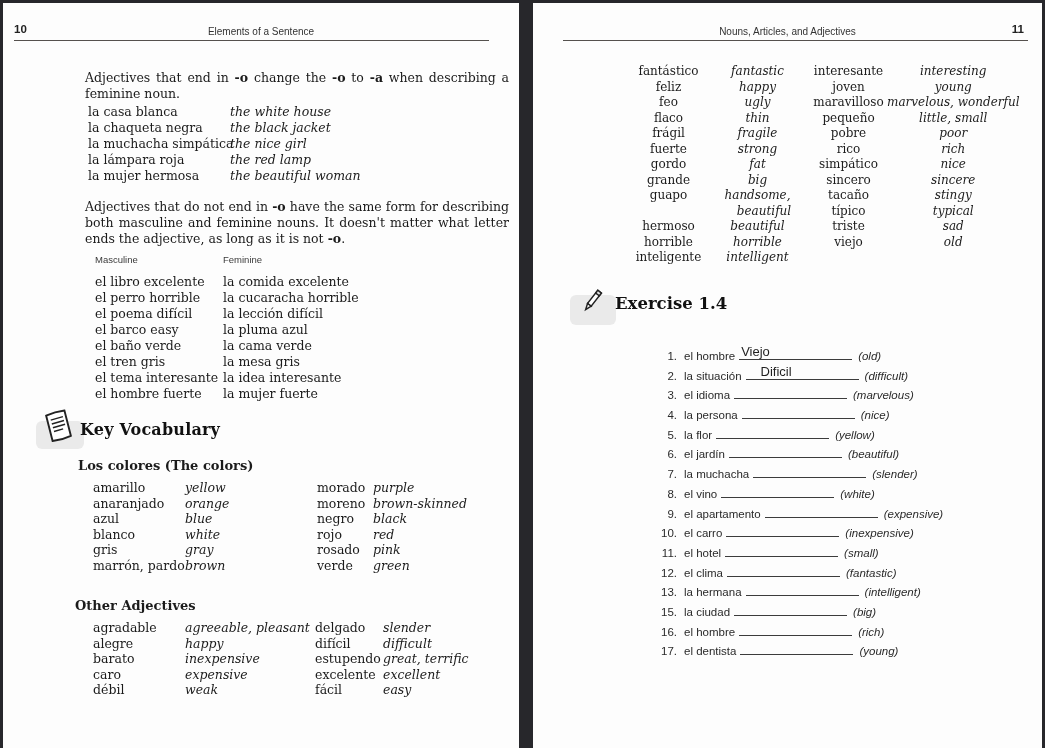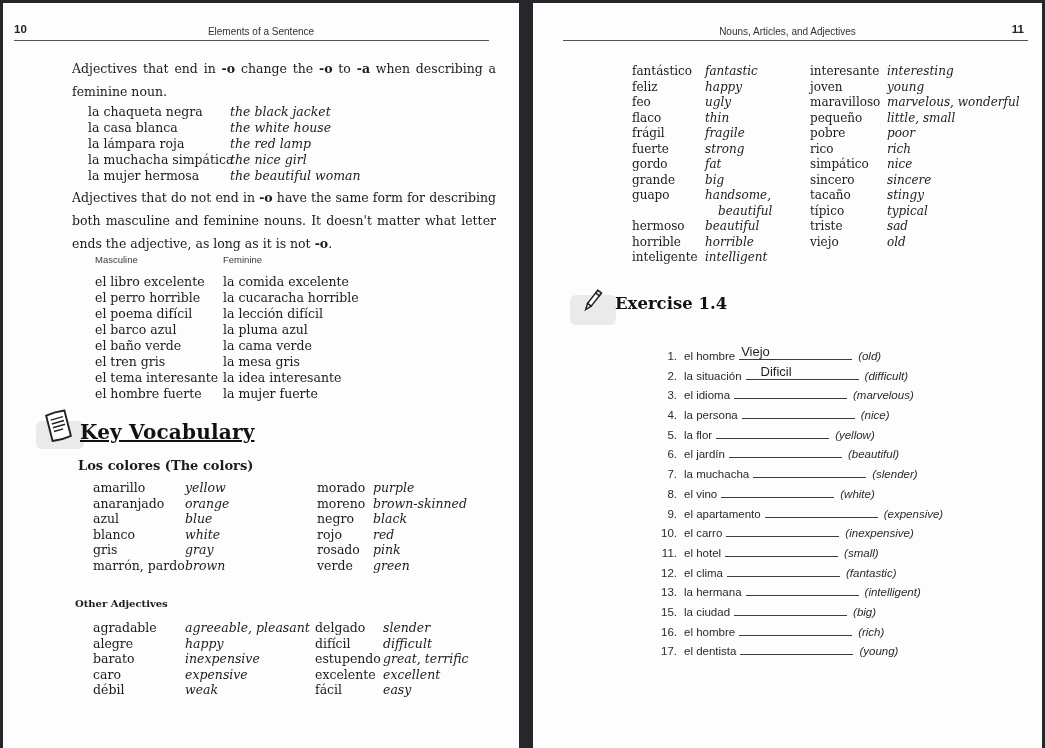--- a/index.html
+++ b/index.html
@@ -14,52 +14,52 @@
           font-weight:bold;font-size:11.5px;color:#222;}
   .lp-no{left:11px;}
   .rp-no{right:18px;}
   .running-head{position:absolute;top:23px;left:0;right:0;text-align:center;
           font-family:"Liberation Sans",sans-serif;font-size:10px;color:#333;}
   .head-rule{position:absolute;top:37px;border-top:1.5px solid #55514e;}
   .lp-rule{left:11px;width:475px;}
   .rp-rule{left:30px;width:465px;}
 
   
-  .para{position:absolute;left:69px;width:424px;font-size:12.5px;line-height:23px;
-        text-align:justify;margin:0;}
+  .para{position:absolute;left:69px;width:424px;font-size:12.5px;line-height:16px;
+        text-align:justify;margin:13px;}
   .para b{font-weight:bold;}
   .para1{top:54px;}
   .para2{top:183px;}
 
   .examples{position:absolute;left:85px;top:101px;font-size:12.5px;line-height:16px;}
   .exm-row{white-space:nowrap;}
   .exm-es{display:inline-block;width:142px;}
   .exm-en{font-style:italic;}
 
   .mf{position:absolute;left:92px;top:249px;}
   .mf-grid{display:grid;grid-template-columns:128px auto;font-size:12.5px;line-height:16px;}
   .mf-h{font-family:"Liberation Sans",sans-serif;font-size:9.5px;color:#3a3a3a;
         padding-bottom:6px;}
   .grow{display:contents;}
 
   .icon-plate{position:absolute;background:#eaeaea;border-radius:6px;}
   .kv-plate{left:33px;top:418px;width:48px;height:28px;}
   .kv-icon{position:absolute;left:37px;top:403px;}
-  .kv-heading{position:absolute;left:77px;top:417px;margin:0;font-size:20px;
-        font-weight:bold;color:#111;letter-spacing:.2px;text-decoration:underline;}
+  .kv-heading{position:absolute;left:77px;top:417px;margin:0;font-size:16px;
+        font-weight:bold;color:#111;letter-spacing:.2px;}
   .colores-heading{position:absolute;left:75px;top:455px;font-size:13px;font-weight:bold;}
   .colores-heading .it{}
   .grid4{display:grid;font-size:12.5px;line-height:15.5px;position:absolute;}
   .colors-grid{left:90px;top:477px;grid-template-columns:92px 132px 56px auto;}
-  .other-heading{position:absolute;left:72px;top:595px;font-size:10px;font-weight:bold;}
+  .other-heading{position:absolute;left:72px;top:595px;font-size:13px;font-weight:bold;}
   .other-grid{left:90px;top:617px;grid-template-columns:92px 130px 68px auto;}
   .c2,.c4{font-style:italic;}
 
   
-  .vocab-grid{left:99px;top:61px;grid-template-columns:73px 105px 77px auto;font-size:12px;}
+  .vocab-grid{left:99px;top:61px;grid-template-columns:73px 105px 77px auto;font-size:12px;text-align:center;}
   .vocab-grid > div:nth-of-type(10) .c2{padding-left:13px;}
 
   .ex-plate{left:37px;top:292px;width:46px;height:30px;}
   .ex-icon{position:absolute;left:43px;top:281px;}
   .ex-heading{position:absolute;left:82px;top:291px;margin:0;font-size:16.5px;
         font-weight:bold;color:#111;}
   .ex-instr{position:absolute;left:92px;top:325px;font-family:"Liberation Sans",sans-serif;
         font-style:italic;font-size:11px;color:#2e2e2e;white-space:nowrap;}
   .ex-list{position:absolute;left:72px;top:344px;font-family:"Liberation Sans",sans-serif;
         font-size:11.5px;color:#2a2a2a;margin-left:48px;}
@@ -79,33 +79,33 @@
   <div class="page left-page">
     <span class="pageno lp-no">10</span>
     <div class="running-head">Elements of a Sentence</div>
     <div class="head-rule lp-rule"></div>
 
     <p class="para para1"><span>Adjectives that end in </span><b>-o</b><span> change the </span><b>-o</b><span> to </span><b>-a</b><span> when describing a feminine noun.</span></p>
 
     <div class="examples">
 
         <div class="exm-row">
+          <span class="exm-es">la casa blanca</span><span class="exm-en">the white house</span>
+        </div>
+
+        <div class="exm-row">
           <span class="exm-es">la chaqueta negra</span><span class="exm-en">the black jacket</span>
         </div>
 
         <div class="exm-row">
-          <span class="exm-es">la casa blanca</span><span class="exm-en">the white house</span>
+          <span class="exm-es">la muchacha simpática</span><span class="exm-en">the nice girl</span>
         </div>
 
         <div class="exm-row">
           <span class="exm-es">la lámpara roja</span><span class="exm-en">the red lamp</span>
-        </div>
-
-        <div class="exm-row">
-          <span class="exm-es">la muchacha simpática</span><span class="exm-en">the nice girl</span>
         </div>
 
         <div class="exm-row">
           <span class="exm-es">la mujer hermosa</span><span class="exm-en">the beautiful woman</span>
         </div>
       </div>
 
     <p class="para para2"><span>Adjectives that do not end in </span><b>-o</b><span> have the same form for describing both masculine and feminine nouns. It doesn't matter what letter ends the adjective, as long as it is not </span><b>-o</b><span>.</span></p>
 
     <div class="mf">
@@ -122,21 +122,21 @@
             <span>el perro horrible</span>
             <span>la cucaracha horrible</span>
           </div>
 
           <div class="grow">
             <span>el poema difícil</span>
             <span>la lección difícil</span>
           </div>
 
           <div class="grow">
-            <span>el barco azul</span>
+            <span>el barco easy</span>
             <span>la pluma azul</span>
           </div>
 
           <div class="grow">
             <span>el baño verde</span>
             <span>la cama verde</span>
           </div>
 
           <div class="grow">
             <span>el tren gris</span>

